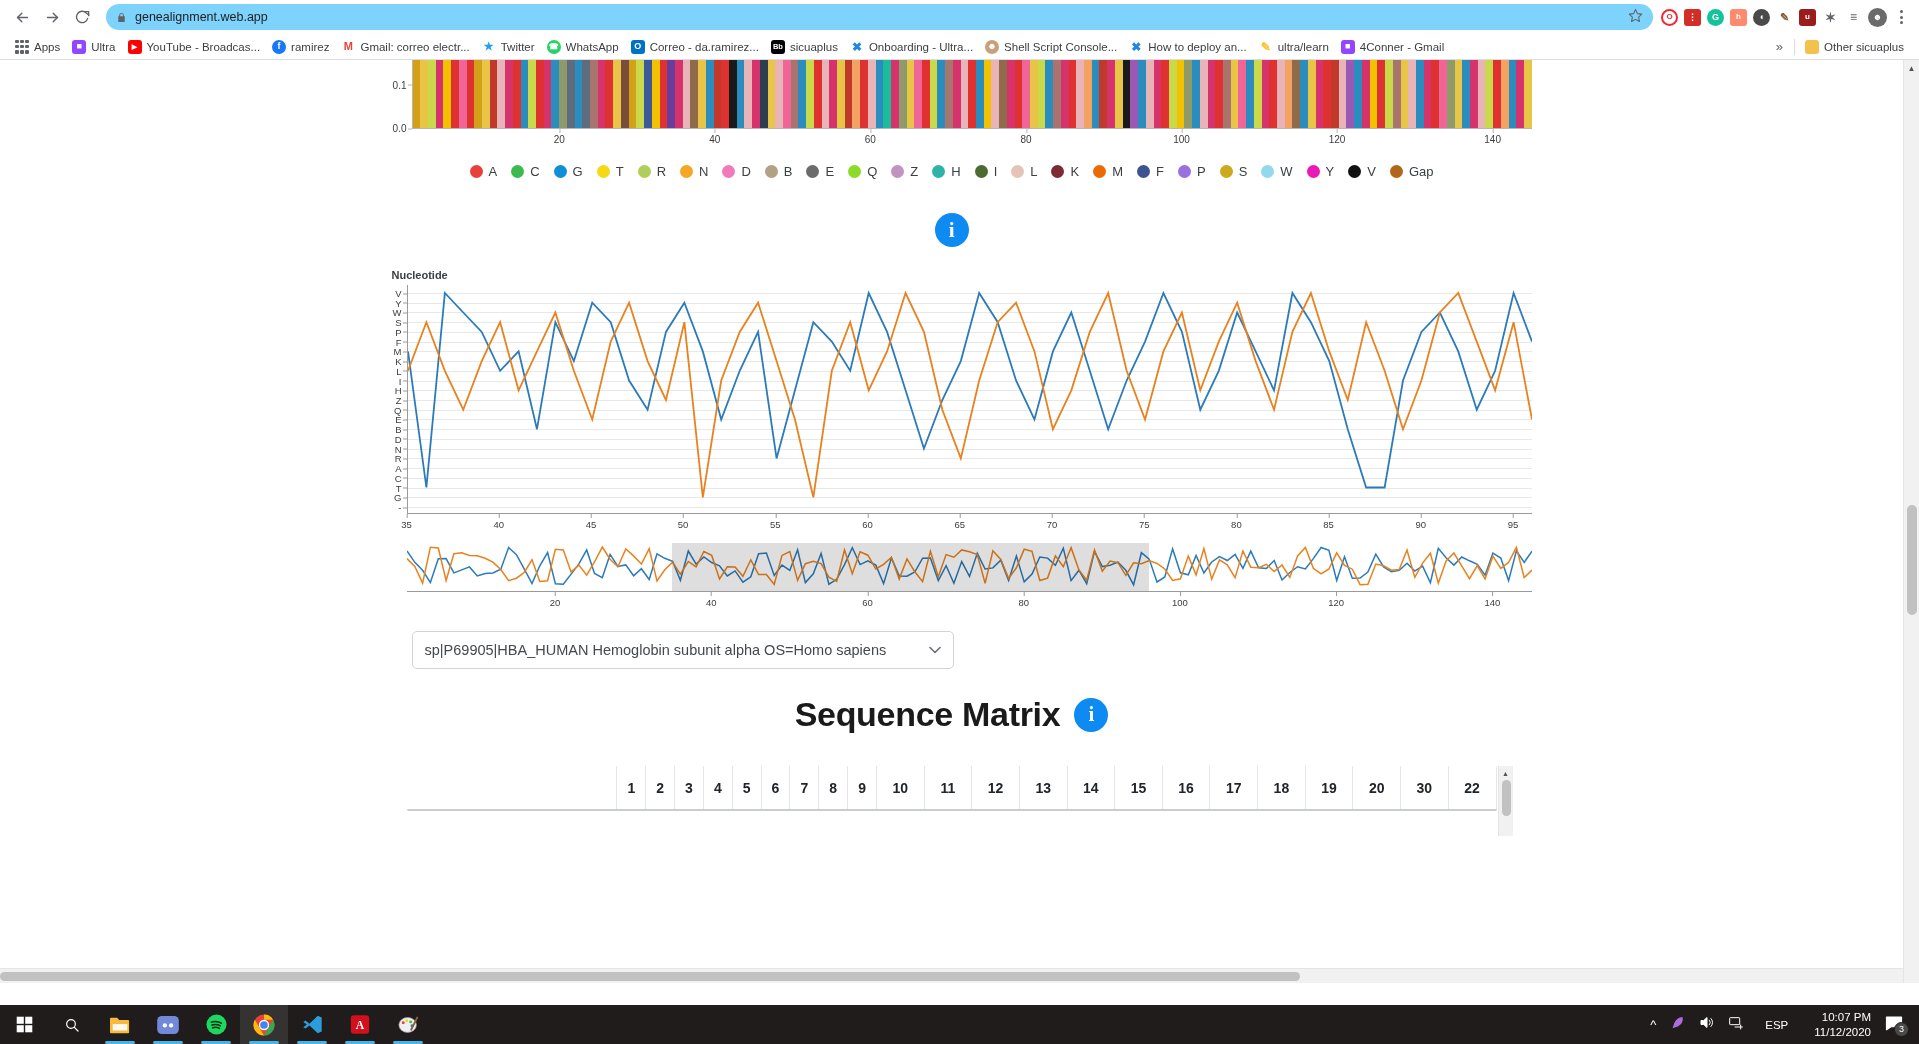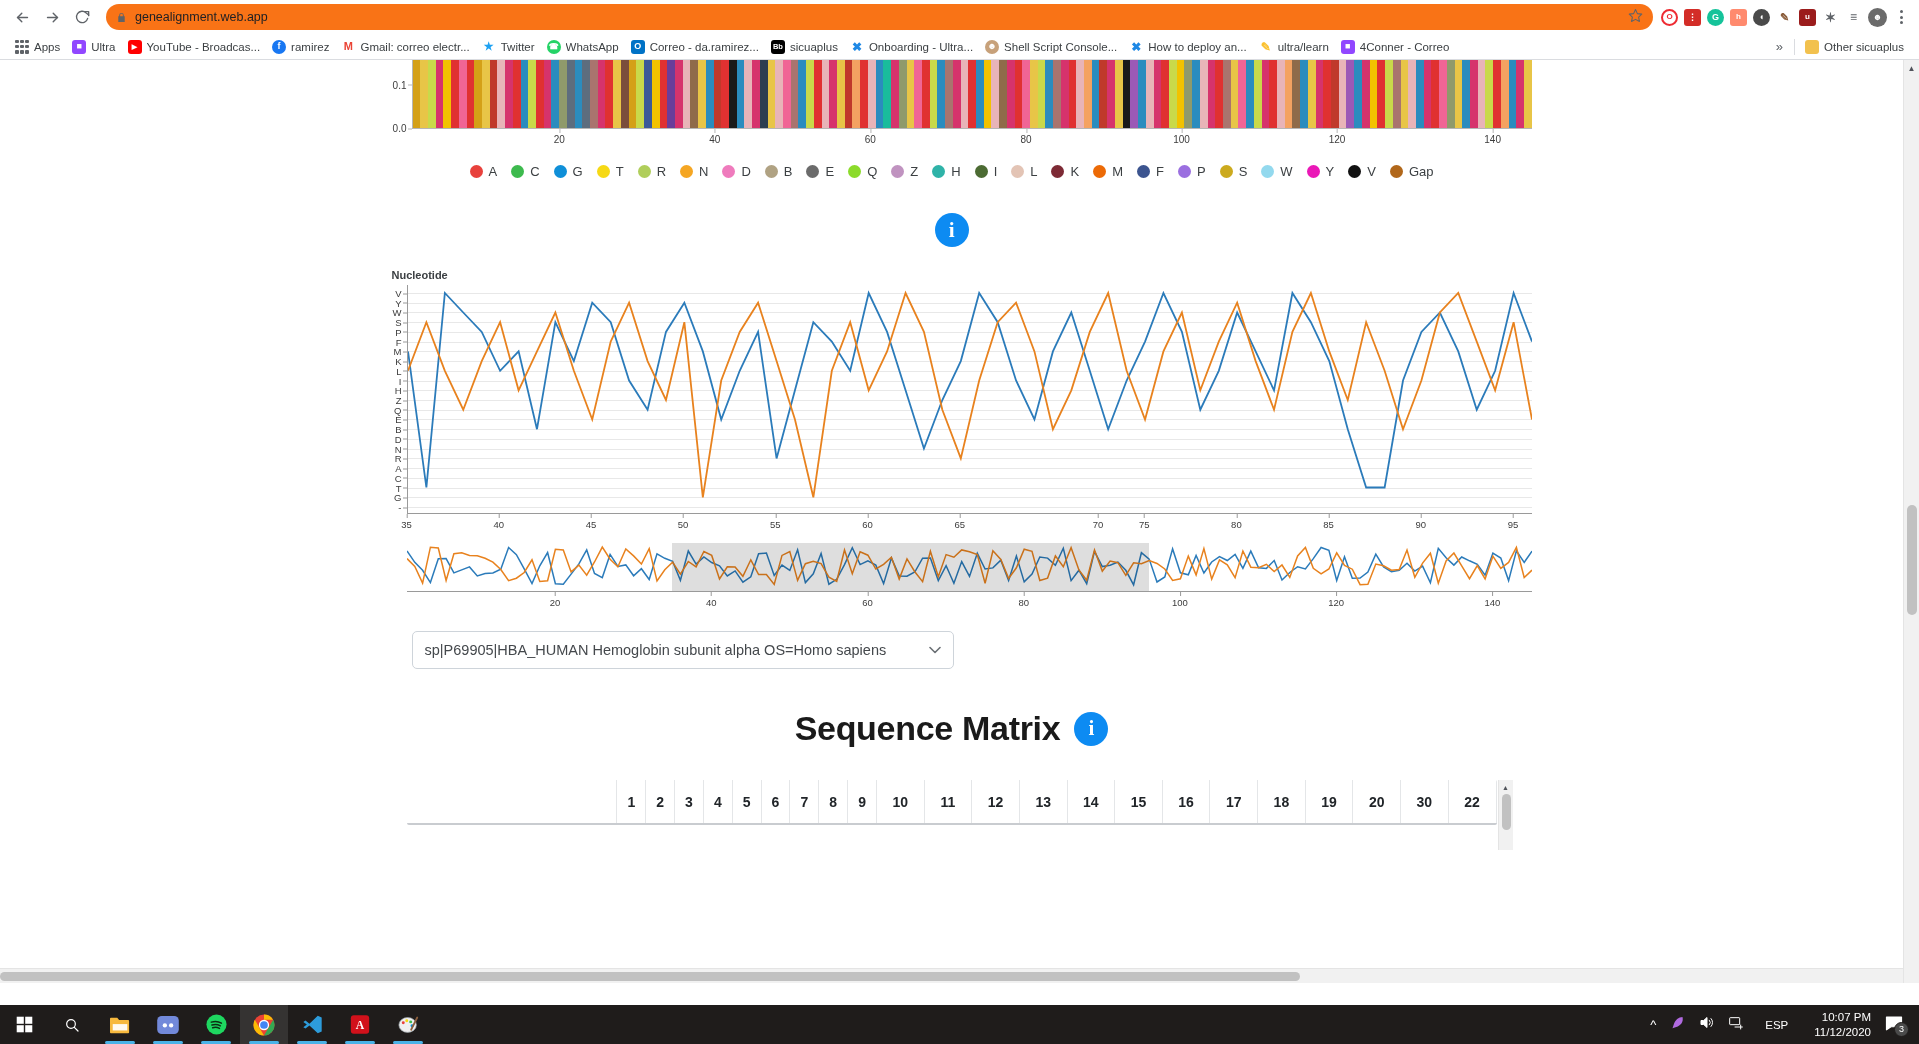--- a/index.html
+++ b/index.html
@@ -28,21 +28,21 @@
     border-radius: 50%;
     color: #5f6368;
     font-size: 16px;
     cursor: pointer;
     flex: 0 0 auto;
   }
   .nav-btn svg { display:block; }
   .omnibox {
     flex: 1 1 auto;
     height: 26px;
-    background: #f97316;
+    background: #7dd3fc;
     border-radius: 13px;
     display: flex;
     align-items: center;
     padding: 0 10px;
     margin: 0 6px 0 8px;
     gap: 8px;
     min-width: 0;
   }
   .omnibox .lock { flex: 0 0 auto; display:flex; align-items:center; color:#5f6368; }
   .omnibox .url {
@@ -439,21 +439,21 @@
     <div class="bm">
       <span class="bm-ico" style="background:#ffffff;color:#1e88e5;font-size:12px;">✖</span>
       <span class="bm-label">How to deploy an...</span>
     </div>
     <div class="bm">
       <span class="bm-ico" style="background:#ffffff;color:#fbc02d;font-size:12px;">✎</span>
       <span class="bm-label">ultra/learn</span>
     </div>
     <div class="bm">
       <span class="bm-ico" style="background:#9147ff;">■</span>
-      <span class="bm-label">4Conner - Correo</span>
+      <span class="bm-label">4Conner - Gmail</span>
     </div>
 
     <div class="bm-spacer"></div>
     <div class="chev-more">»</div>
     <div class="bm-sep"></div>
     <div class="bm">
       <span class="bm-ico" style="background:#f2c14e;"></span>
       <span class="bm-label">Other sicuaplus</span>
     </div>
   </div>
@@ -786,21 +786,21 @@
             </div>
         </div>
         <div class="lc-xaxis" id="lc-xaxis">
             <div class="lc-xtick" style="left: 0%;">35</div>
             <div class="lc-xtick" style="left: 8.19672%;">40</div>
             <div class="lc-xtick" style="left: 16.3934%;">45</div>
             <div class="lc-xtick" style="left: 24.5902%;">50</div>
             <div class="lc-xtick" style="left: 32.7869%;">55</div>
             <div class="lc-xtick" style="left: 40.9836%;">60</div>
             <div class="lc-xtick" style="left: 49.1803%;">65</div>
-            <div class="lc-xtick" style="left: 57.377%; margin-left: 46px;">70</div>
+            <div class="lc-xtick" style="left: 57.377%;">70</div>
             <div class="lc-xtick" style="left: 65.5738%;">75</div>
             <div class="lc-xtick" style="left: 73.7705%;">80</div>
             <div class="lc-xtick" style="left: 81.9672%;">85</div>
             <div class="lc-xtick" style="left: 90.1639%;">90</div>
             <div class="lc-xtick" style="left: 98.3607%;">95</div>
           </div>
 
         <div class="ov-area">
           <svg class="ov-svg" id="ov-svg" viewBox="0 0 1125 48" preserveAspectRatio="none">
               <polyline points="0.0,7.9 7.8,19.3 15.6,27.3 23.4,39.6 31.3,15.8 39.1,15.6 46.9,29.9 54.7,26.9 62.5,23.9 70.3,32.9 78.1,30.5 85.9,30.0 93.8,26.2 101.6,4.5 109.4,11.6 117.2,25.9 125.0,40.6 132.8,22.8 140.6,9.5 148.4,40.8 156.3,41.3 164.1,31.1 171.9,20.9 179.7,6.9 187.5,30.5 195.3,34.6 203.1,11.4 210.9,23.4 218.8,21.9 226.6,32.8 234.4,25.7 242.2,36.5 250.0,10.8 257.8,15.3 265.6,18.3 273.4,37.3 281.3,8.0 289.1,21.1 296.9,14.0 304.7,19.5 312.5,22.8 320.3,32.9 328.1,27.9 335.9,39.2 343.8,33.8 351.6,10.8 359.4,10.1 367.2,32.5 375.0,22.1 382.8,27.4 390.6,6.8 398.4,39.6 406.3,30.8 414.1,10.5 421.9,41.2 429.7,36.3 437.5,21.6 445.3,4.8 453.1,21.6 460.9,17.8 468.8,22.1 476.6,40.6 484.4,15.0 492.2,32.9 500.0,33.2 507.8,29.0 515.6,15.2 523.4,15.1 531.3,37.6 539.1,22.7 546.9,40.2 554.7,18.6 562.5,33.4 570.3,10.3 578.1,26.0 585.9,24.9 593.8,17.2 601.6,37.5 609.4,13.1 617.2,38.9 625.0,31.0 632.8,14.0 640.6,15.1 648.4,22.3 656.3,5.2 664.1,37.6 671.9,27.2 679.7,40.7 687.5,8.3 695.3,23.6 703.1,22.3 710.9,19.1 718.8,27.3 726.6,41.8 734.4,9.7 742.2,16.1 750.0,39.0 757.8,34.0 765.6,5.9 773.4,29.8 781.3,31.8 789.1,12.5 796.9,30.0 804.7,19.0 812.5,13.7 820.3,17.5 828.1,11.4 835.9,25.4 843.8,8.1 851.6,24.7 859.4,25.4 867.2,17.5 875.0,37.0 882.8,29.5 890.6,23.7 898.4,25.9 906.3,15.6 914.1,4.5 921.9,7.4 929.7,37.5 937.5,13.7 945.3,35.2 953.1,35.0 960.9,29.1 968.8,11.2 976.6,24.0 984.4,28.7 992.2,27.2 1000.0,20.3 1007.8,28.1 1015.6,23.1 1023.4,39.7 1031.3,5.3 1039.1,14.7 1046.9,22.1 1054.7,14.0 1062.5,17.8 1070.3,21.3 1078.1,32.2 1085.9,10.2 1093.8,15.1 1101.6,37.6 1109.4,7.9 1117.2,19.4 1125.0,8.1" fill="none" stroke="#2b7bba" stroke-width="1.5" vector-effect="non-scaling-stroke"></polyline>
@@ -824,21 +824,21 @@
             <span class="sel-text">sp|P69905|HBA_HUMAN Hemoglobin subunit alpha OS=Homo sapiens</span>
             <span class="sel-chev">
               <svg width="12" height="8" viewBox="0 0 12 8" fill="none" stroke="#6b7075" stroke-width="1.6" stroke-linecap="round" stroke-linejoin="round">
                   <polyline points="1 1.5 6 6.5 11 1.5"></polyline>
                 </svg>
             </span>
           </div>
         </div>
       </div>
 
-      <div class="section-title" style="margin-top:40px;">
+      <div class="section-title" style="margin-top:26px;">
         <span>Sequence Matrix</span>
         <span class="info-badge">i</span>
       </div>
 
       <div class="matrix-wrap">
         <div class="matrix-scroll">
           <table class="mx-table">
             <thead>
               <tr id="mx-header-row">
                 <th class="mx-name"></th>

